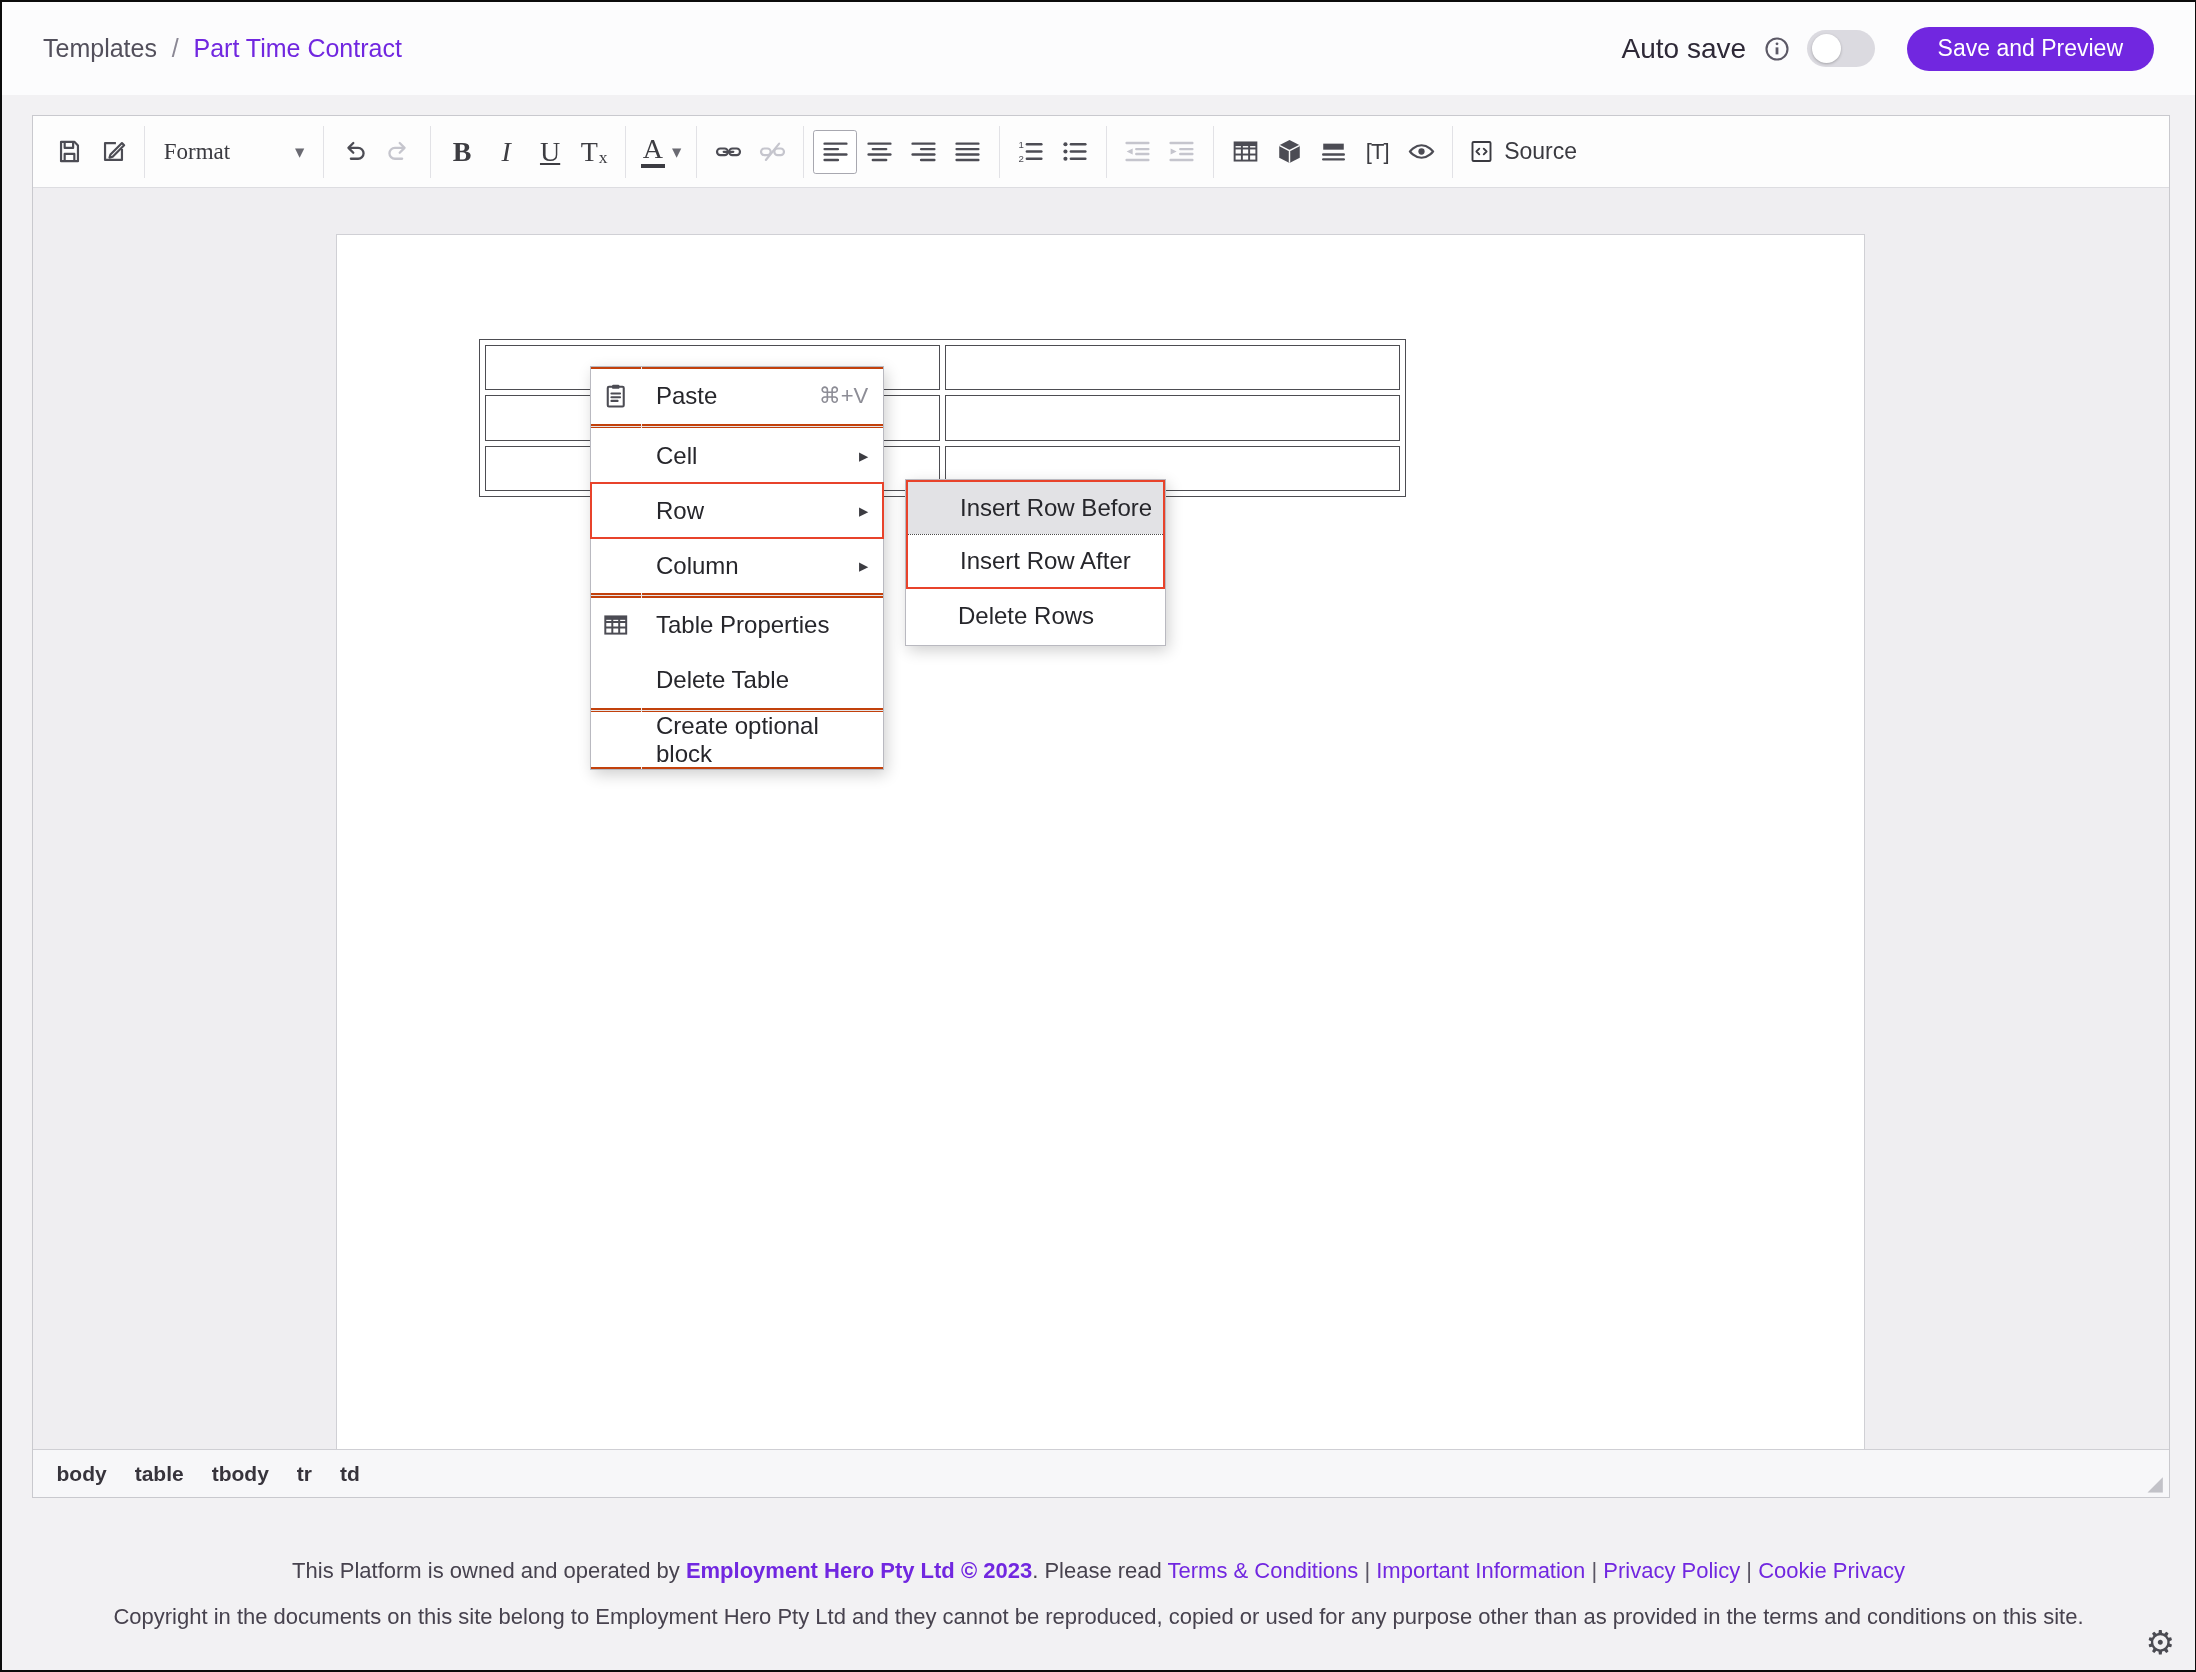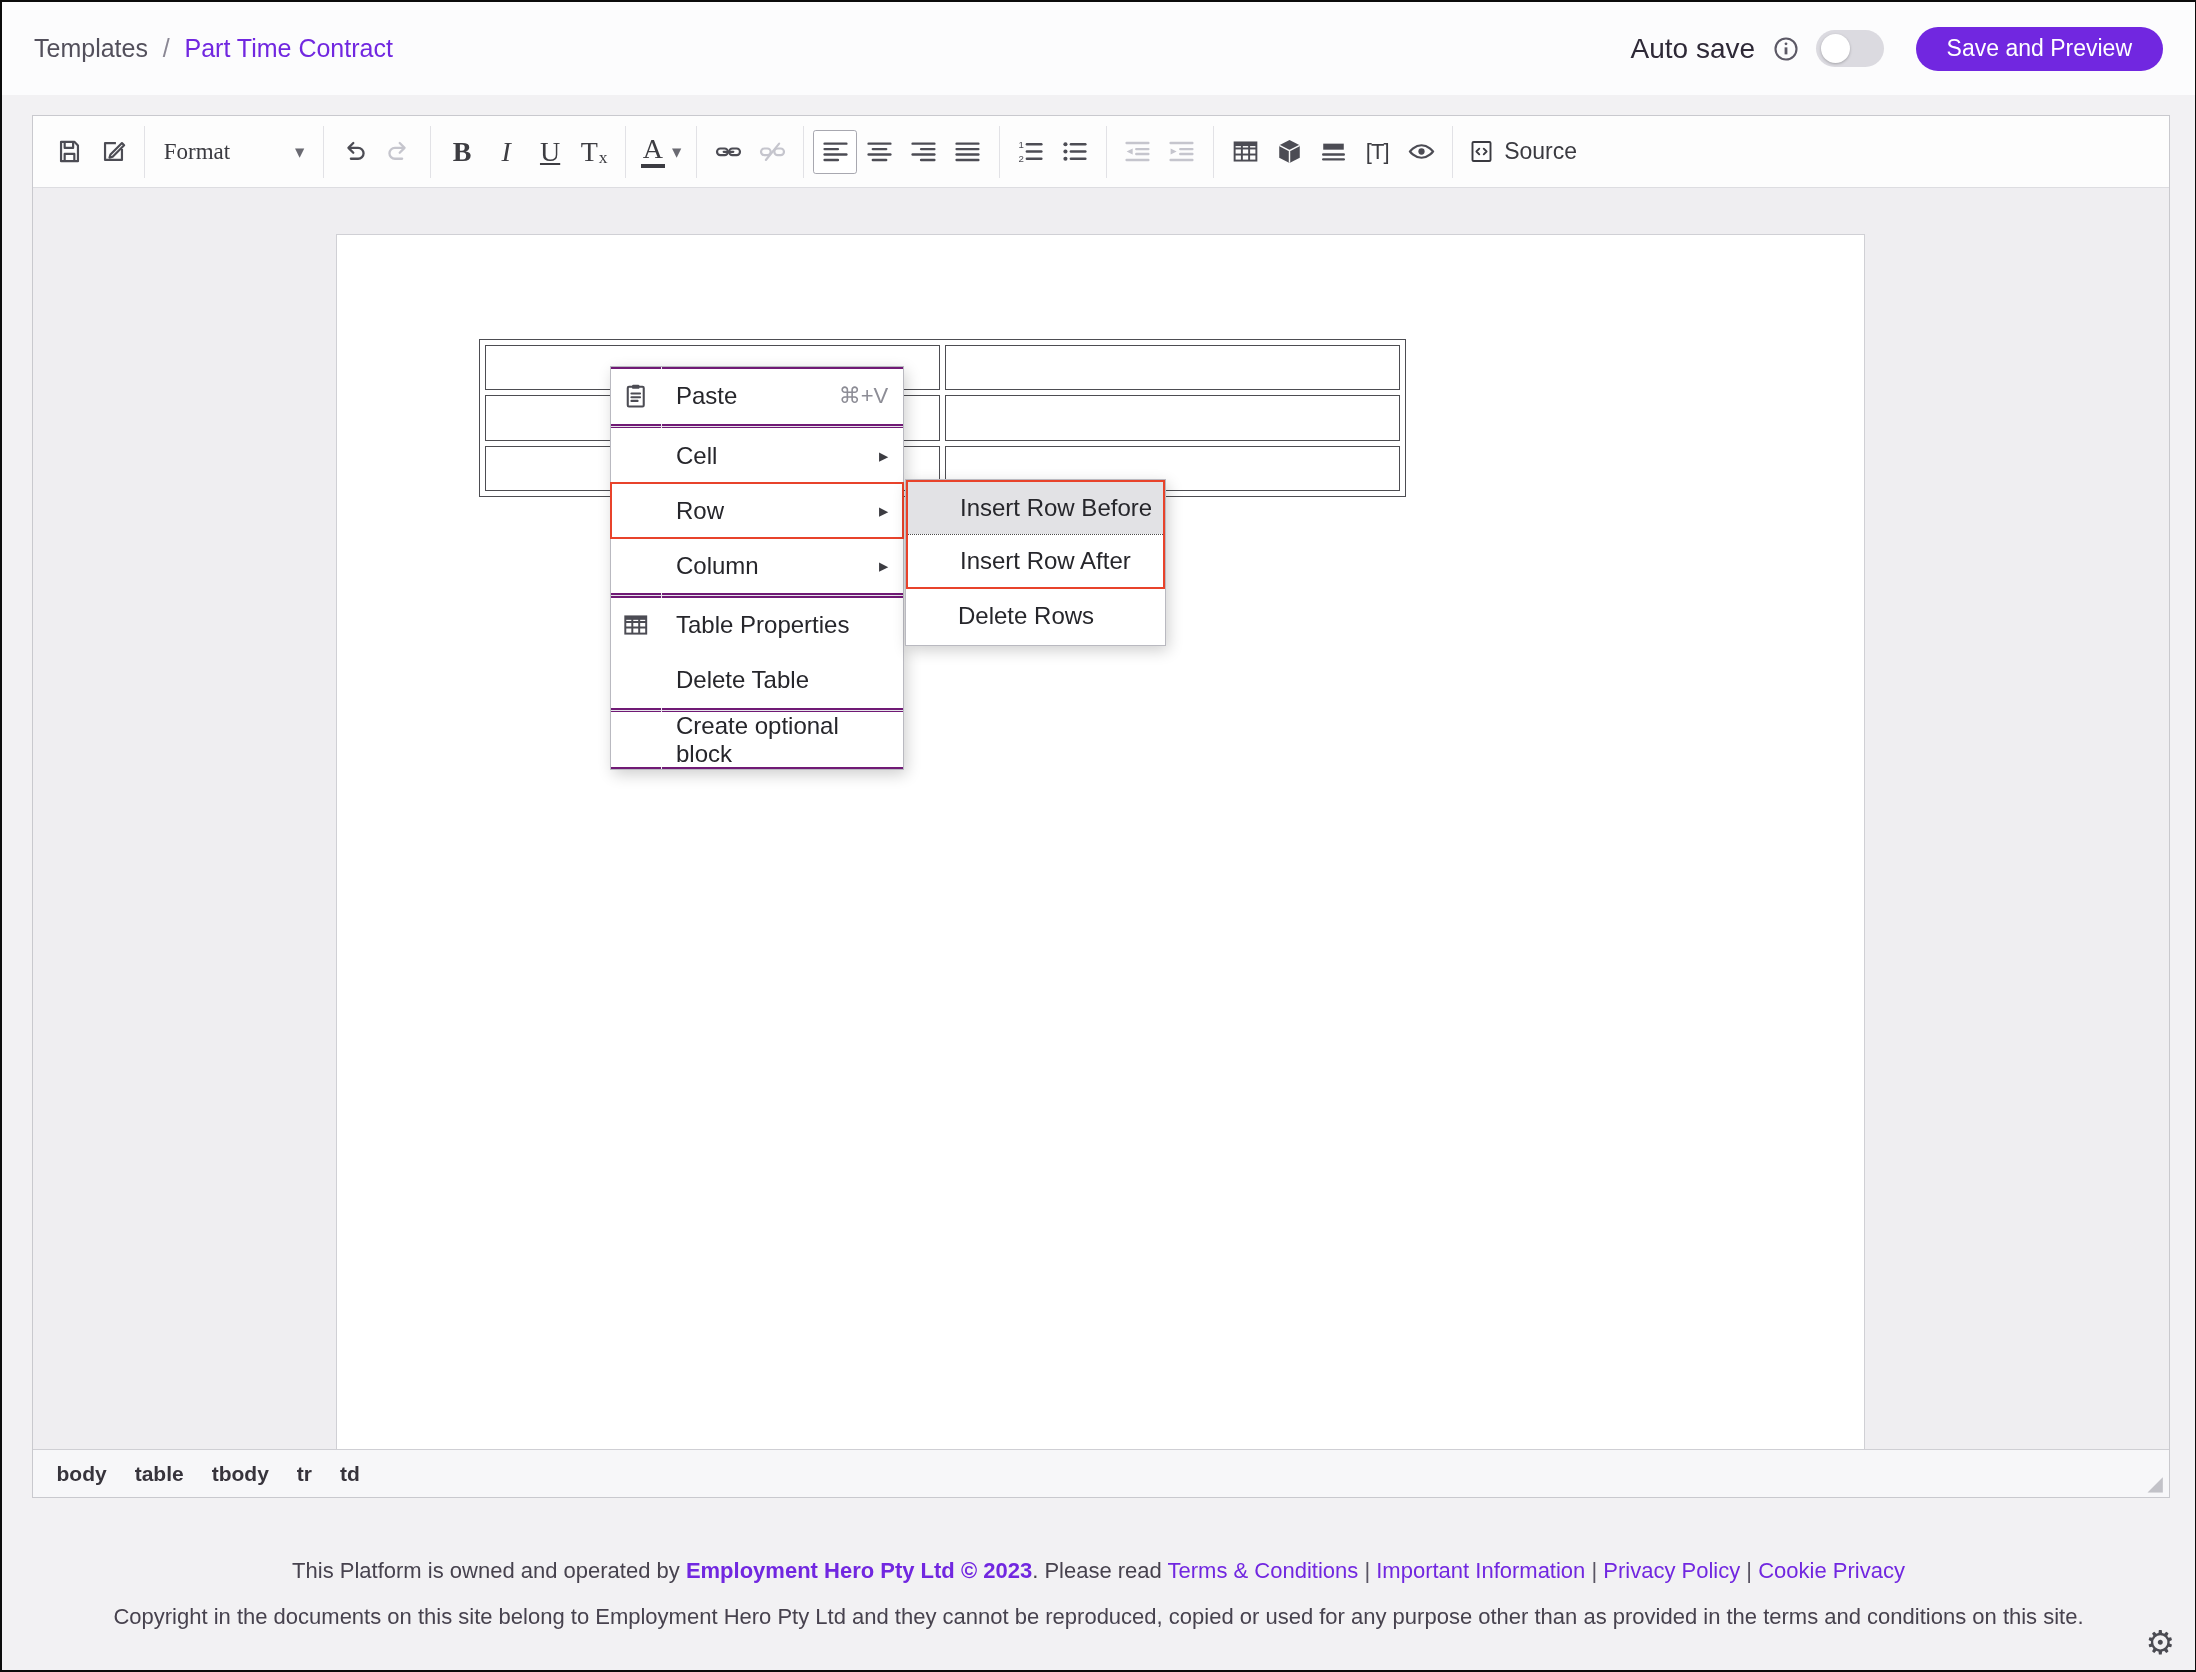--- a/index.html
+++ b/index.html
@@ -16,21 +16,21 @@
     position:relative;
     overflow:hidden;
     color:#2b2b30;
   }
 
   
   .header{
     position:absolute;top:0;left:0;right:0;height:93px;
     background:#fcfcfd;
     display:flex;align-items:center;justify-content:space-between;
-    padding:0 32px;
+    padding:0 41px;
   }
   .crumbs{display:flex;align-items:center;gap:14.8px;font-size:25px;}
   .crumb-root{color:#53505c;cursor:pointer;}
   .crumb-sep{color:#8a8794;}
   .crumb-cur{color:var(--accent);}
   .header-right{display:flex;align-items:center;gap:16.6px;}
   .autosave-label{font-size:28px;color:#2e2937;}
   .info-icon{width:28px;height:28px;color:#5c5966;}
   .info-icon svg{width:28px;height:28px;display:block;}
   .toggle{width:68px;height:37px;border-radius:18.5px;background:#dbdae0;position:relative;display:inline-block;cursor:pointer;}
@@ -81,22 +81,22 @@
     position:absolute;left:0;right:0;bottom:0;height:48px;
     background:#f7f7f9;border-top:0.9px solid #cfcfd4;
     display:flex;align-items:center;gap:28px;padding:0 24px;
     font-size:21px;font-weight:bold;color:#37343c;
   }
   .path-el{cursor:pointer;}
   .resize-handle{position:absolute;right:5.5px;bottom:1.8px;color:#c2c2c8;font-size:20px;cursor:nwse-resize;font-weight:normal;}
 
   
   .ctx-menu{
-    position:absolute;left:608px;top:364px;width:294px;
-    background:#701a75;border:0.9px solid #b9b9c0;
+    position:absolute;left:588px;top:364px;width:294px;
+    background:#c2410c;border:0.9px solid #b9b9c0;
     box-shadow:2.8px 4.6px 14.8px rgba(0,0,0,.2);z-index:20;padding:1.8px 0;
   }
   .ctx-menu::before{content:"";position:absolute;left:50px;top:0;bottom:0;width:0.9px;background:#ececef;}
   .cmi{height:55px;display:flex;align-items:center;padding:0 14.8px 0 65px;position:relative;font-size:24px;color:#26262b;cursor:pointer;background:#fff;}
   .cmi-icon{position:absolute;left:10px;top:50%;transform:translateY(-50%);width:29.5px;height:29.5px;color:#4c4c54;}
   .cmi-icon svg{width:29.5px;height:29.5px;display:block;}
   .cmi-shortcut{margin-left:auto;color:#8d8d96;font-size:22px;}
   .cmi-arrow{margin-left:auto;font-size:18.5px;color:#3c3c42;}
   .msep{height:0.9px;background:#e6e6ea;margin:1.8px 0;position:relative;z-index:1;}
   .hl-red{outline:2.8px solid var(--hl);outline-offset:-1.8px;z-index:3;text-align:right;}

